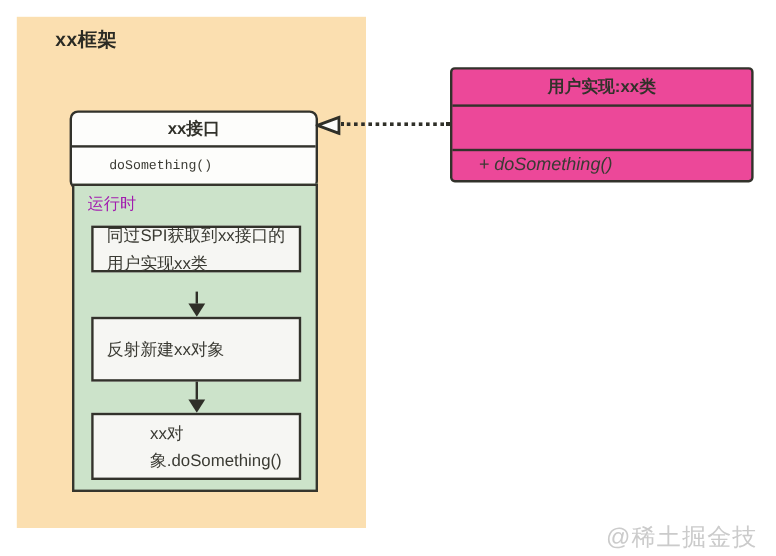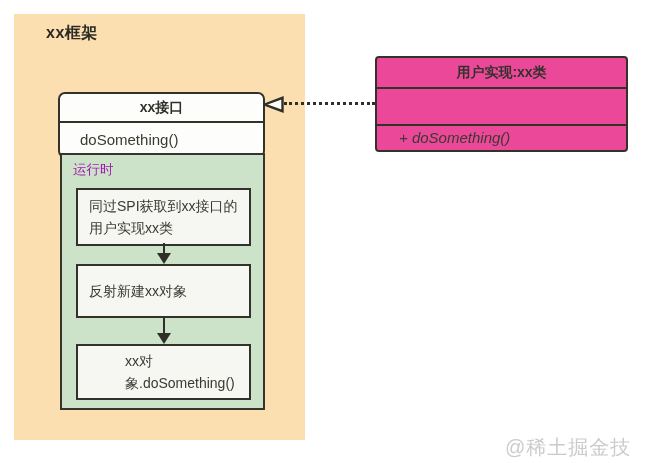--- a/index.html
+++ b/index.html
@@ -13,33 +13,33 @@
   .frame-title { position:absolute; left:32px; top:9px; font-size:16px;
     font-weight:bold; color:#2b2b24; letter-spacing:0.5px; }
 
   
   .iface-box { position:absolute; left:58px; top:72px; width:207px; height:66px;
     background:#FDFDFB; border:2.5px solid #32322b; border-radius:7px;margin-top:20px; }
   .iface-title { height:29px; display:flex; align-items:center; justify-content:center;
     font-size:14px; font-weight:bold; color:#32322b;
     border-bottom:2.5px solid #32322b; }
   .iface-method { height:32px; display:flex; align-items:center;
-    padding-left:20px; font-size:15px; color:#3a3a33; }
+    padding-left:31px; font-size:11px; color:#3a3a33;font-family:Liberation Mono, monospace; }
 
   
   .runtime { position:absolute; left:60px; top:153px; width:205px; height:257px;
     background:#CCE3CA; border:2px solid #35352d; }
   .runtime-label { position:absolute; left:11px; top:6px; font-size:13.5px;
     color:#a21caf; }
 
   .step-box { position:absolute; left:14px; width:175px;
     background:#F6F6F3; border:2px solid #32322b; color:#3a3a33;
     font-size:14px; line-height:1.6; display:flex; align-items:center;
     padding:2px 8px 2px 11px; }
-  .step-1 { top:33px; height:58px; }
+  .step-1 { top:33px; height:39px; }
   .step-2 { top:109px; height:54px; }
   .step-3 { top:189px; height:56px;padding-left:47px; }
 
   
   .down-arrow { position:absolute; left:94px; width:16px; }
   .down-arrow .shaft { margin:0 auto; width:2.5px; background:#2f2f28; }
   .down-arrow .head { margin:0 auto; width:0; height:0;
     border-left:7px solid transparent; border-right:7px solid transparent;
     border-top:11px solid #2f2f28; }
   .arrow-1 { top:88px; } .arrow-1 .shaft { height:10px; }

